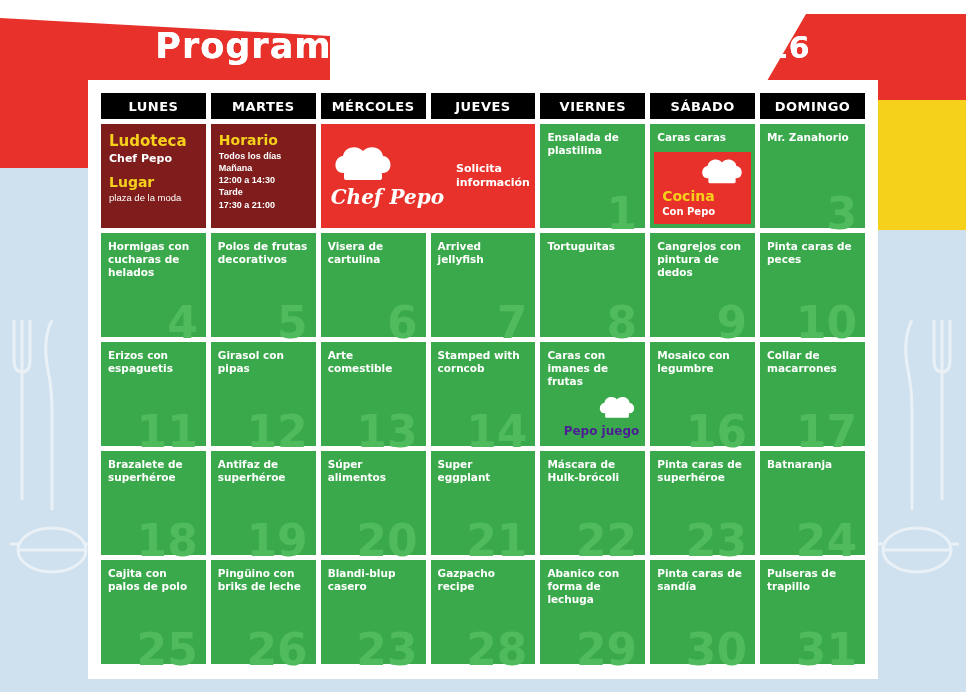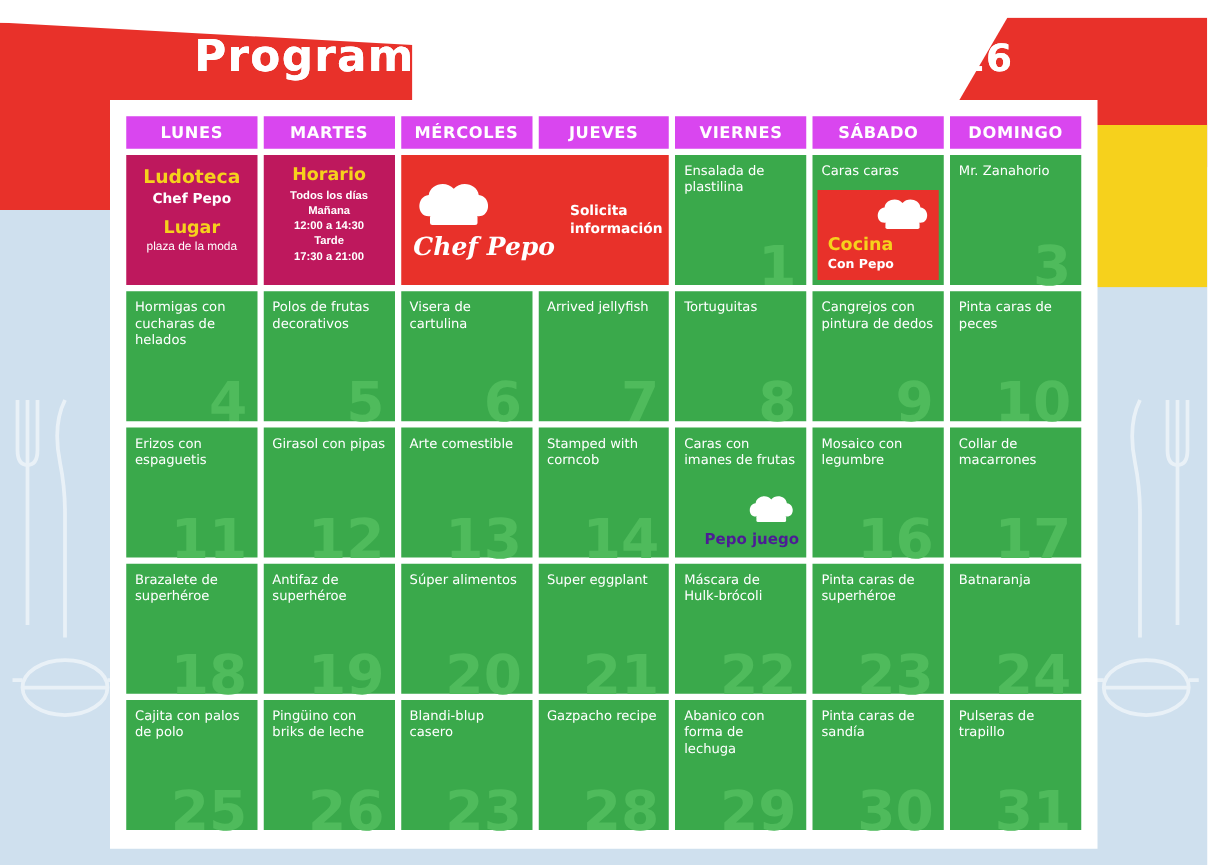--- a/index.html
+++ b/index.html
@@ -90,21 +90,21 @@
     box-sizing: border-box;
     z-index: 4;
   }
   table.cal {
     border-collapse: separate;
     border-spacing: 5px;
     width: 100%;
     table-layout: fixed;
   }
   th.dayhead {
-    background: #d946ef;
+    background: #000000;
     color: #ffffff;
     font-family: "DejaVu Sans", sans-serif;
     font-weight: bold;
     font-size: 13px;
     letter-spacing: .5px;
     height: 24px;
     text-align: center;
     vertical-align: middle;
   }
   td.cell {
@@ -131,27 +131,26 @@
     color: #4fbb5c;
     line-height: 1;
     pointer-events: none;
   }
   .act {
     position: relative;
     z-index: 2;
     color: #ffffff;
     font-family: "DejaVu Sans", sans-serif;
     font-size: 10.5px;
-    font-weight: normal;
+    font-weight: bold;
     line-height: 1.25;
   }
   
   td.info {
-    background: #be185d;
-    text-align: center;
+    background: #7f1d1d;
   }
   .info-inner {
     padding: 8px 8px;
     color: #ffffff;
   }
   .info-title {
     font-family: "DejaVu Sans", sans-serif;
     font-weight: bold;
     font-size: 15px;
     color: #f6d11c;

